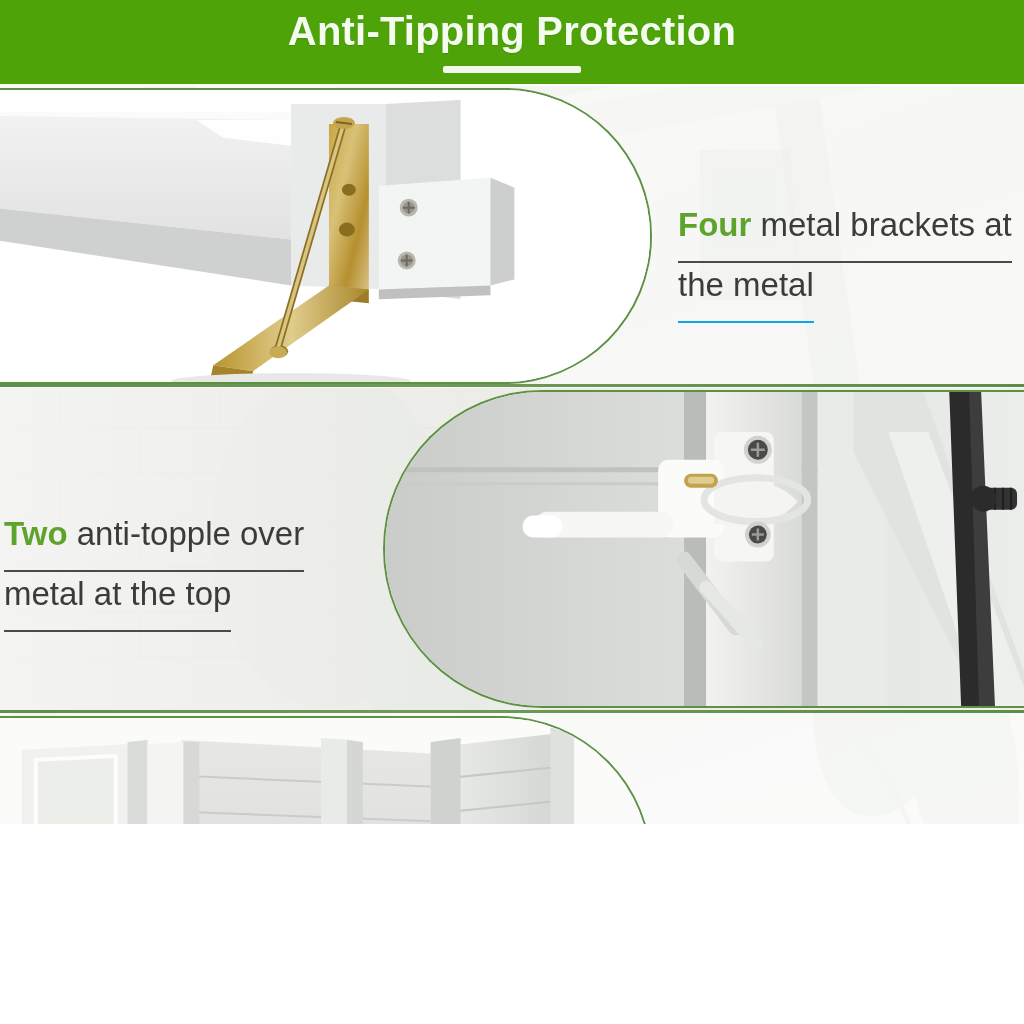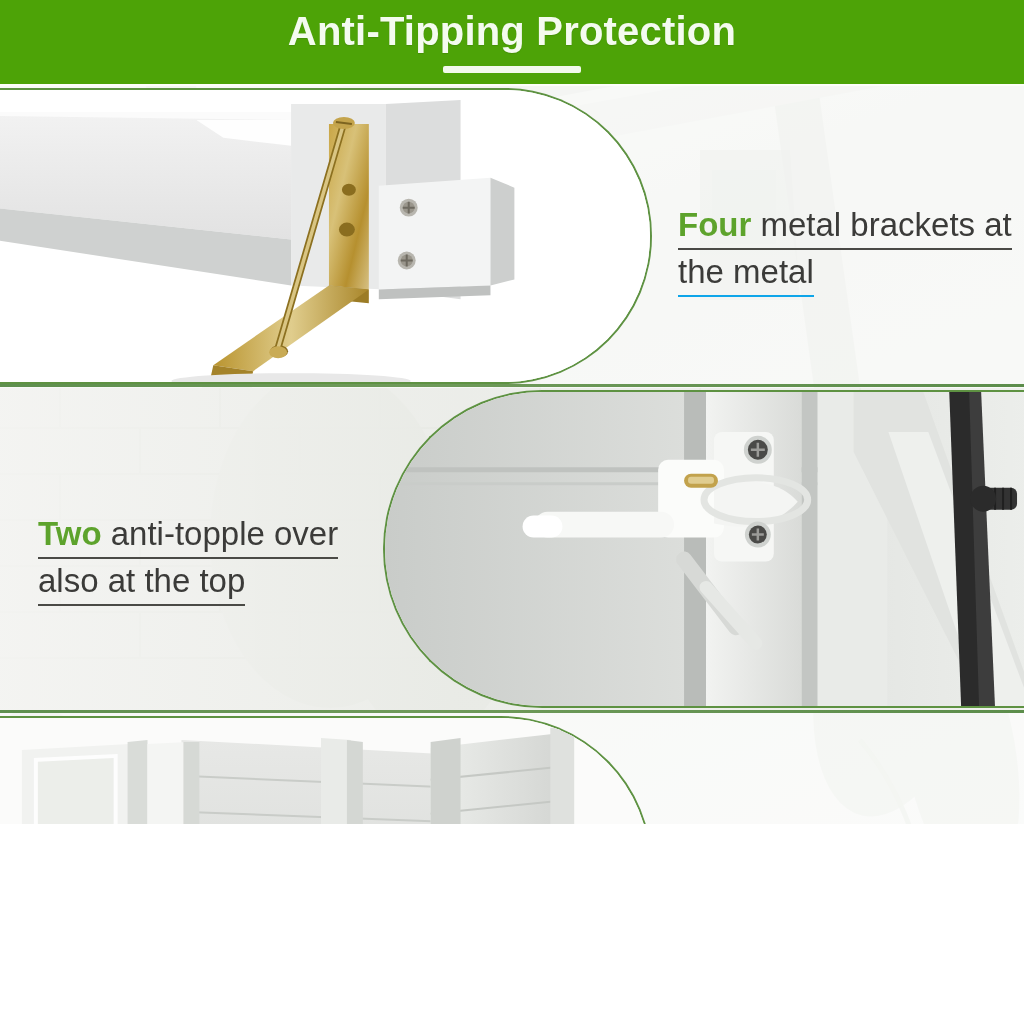--- a/index.html
+++ b/index.html
@@ -62,25 +62,25 @@
   
   .panel3{left:-8px;top:716px;width:660px;height:302px;
     border-radius:0 190px 190px 0;
     border-right:2px solid #5e9242;border-top:2px solid #5e9242;border-bottom:2px solid #5e9242;
     box-sizing:border-box;}
 
   
   .caption{position:absolute;font-family:"Liberation Sans", sans-serif;}
   .cap-line{display:block;white-space:nowrap;
     font-size:33px;line-height:44px;color:#3b3b39;font-weight:500;
-    border-bottom:2px solid #0ea5e9;width:max-content;padding-bottom:1px;}
+    border-bottom:2px solid #0ea5e9;width:max-content;padding-bottom:14px;}
   .cap-line .hi{color:#5da32c;font-weight:600;}
 
   .cap1{left:678px;top:203px;}
-  .cap2{left:38px;top:512px;}
+  .cap2{left:4px;top:512px;}
   .cap3{left:678px;top:820px;}
 
   .cap1 .cap-line:first-child{border-bottom-color:#4a4a46;}
   .cap2 .cap-line, .cap3 .cap-line{border-bottom-color:#4a4a46;}
 </style>
 </head>
 <body>
 
 <div class="page">
 
@@ -348,19 +348,19 @@
   <div class="sep s1"></div>
   <div class="sep s2"></div>
 
   <div class="caption cap1">
     <span class="cap-line"><span class="hi">Four</span><span> metal brackets at</span></span>
     <span class="cap-line">the metal</span>
   </div>
 
   <div class="caption cap2">
     <span class="cap-line"><span class="hi">Two</span><span> anti-topple over</span></span>
-    <span class="cap-line">also at the top</span>
+    <span class="cap-line">metal at the top</span>
   </div>
 
   <div class="caption cap3">
   </div>
 
 </div>
 
 </body></html>

